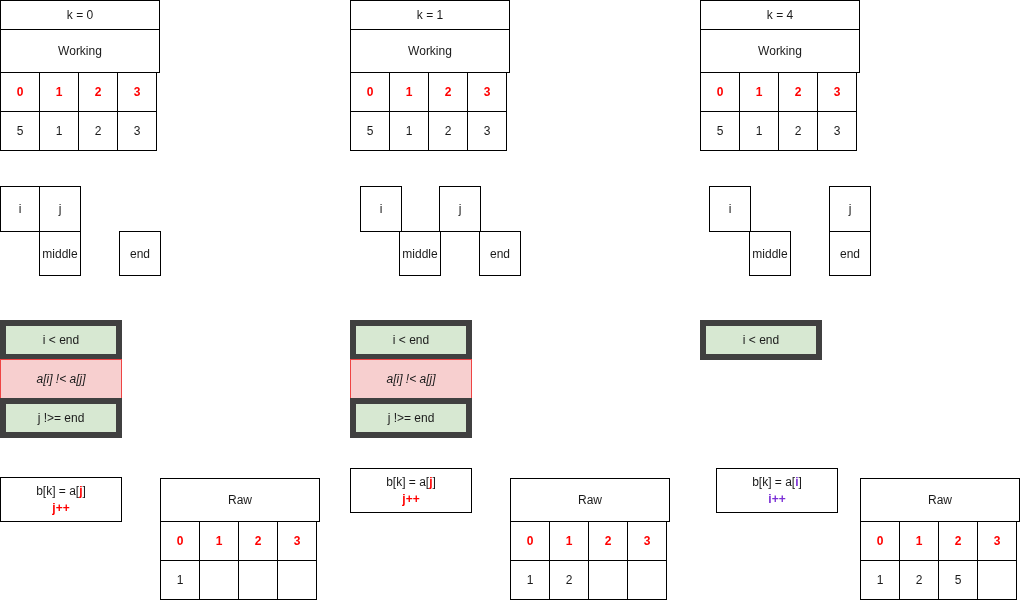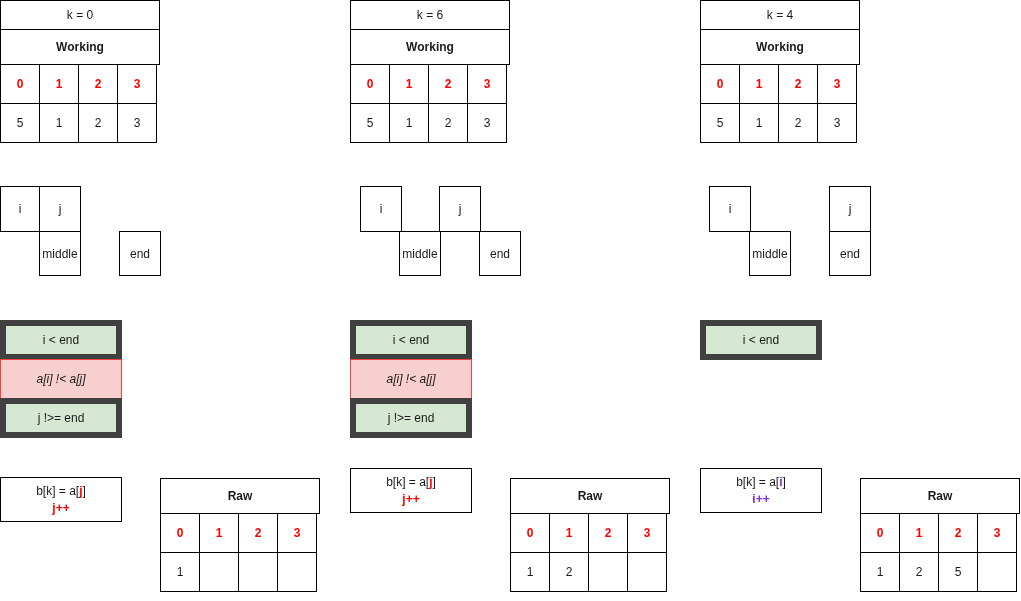--- a/index.html
+++ b/index.html
@@ -47,21 +47,21 @@
     box-sizing: border-box;
     border: 1px solid #000000;
     margin-bottom: -1px;
     background: #ffffff;
     display: flex;
     align-items: center;
     justify-content: center;
     font-size: 12px;
     height: 30px;
   }
-  .at-title.tall { height: 36px; font-weight: bold; }
+  .at-title.tall { height: 44px; }
   .idx { color: #ff0000; font-weight: 600; }
   .val { color: #1a1a1a; }
 
   
   .ptr {
     position: absolute;
     box-sizing: border-box;
     border: 1px solid #000000;
     background: #ffffff;
     display: flex;
@@ -164,21 +164,21 @@
     </div>
     <div class="at-row">
       <div class="at-cell val" style="width:40px;">1</div>
       <div class="at-cell val" style="width:40px;"></div>
       <div class="at-cell val" style="width:40px;"></div>
       <div class="at-cell val" style="width:40px;"></div>
     </div>
   </div>
 
   <div class="array-table" style="left:350px; top:0px; width:160px;">
-    <div class="at-title" style="width:160px;">k = 6</div>
+    <div class="at-title" style="width:160px;">k = 1</div>
     <div class="at-title tall" style="width:160px;">Working</div>
     <div class="at-row">
       <div class="at-cell idx" style="width:40px;">0</div>
       <div class="at-cell idx" style="width:40px;">1</div>
       <div class="at-cell idx" style="width:40px;">2</div>
       <div class="at-cell idx" style="width:40px;">3</div>
     </div>
     <div class="at-row">
       <div class="at-cell val" style="width:40px;">5</div>
       <div class="at-cell val" style="width:40px;">1</div>
@@ -238,21 +238,21 @@
 
   <div class="ptr" style="left:709px; top:186px; width:42px; height:46px;">i</div>
   <div class="ptr" style="left:749px; top:231px; width:42px; height:45px;">middle</div>
   <div class="ptr" style="left:829px; top:186px; width:42px; height:46px;">j</div>
   <div class="ptr" style="left:829px; top:231px; width:42px; height:45px;">end</div>
 
   <div class="cond-stack" style="left:700px; top:320px;">
     <div class="cond ok">i &lt; end</div>
   </div>
 
-  <div class="action" style="left:700px; top:468px; width:122px; height:45px;">
+  <div class="action" style="left:716px; top:468px; width:122px; height:45px;">
     <span class="line1"><span>b[k] = a[</span><span class="var-purple">i</span><span>]</span></span>
     <span class="line2 var-purple">i++</span>
   </div>
 
   <div class="array-table" style="left:860px; top:478px; width:160px;">
     <div class="at-title tall" style="width:160px;">Raw</div>
     <div class="at-row">
       <div class="at-cell idx" style="width:40px;">0</div>
       <div class="at-cell idx" style="width:40px;">1</div>
       <div class="at-cell idx" style="width:40px;">2</div>

